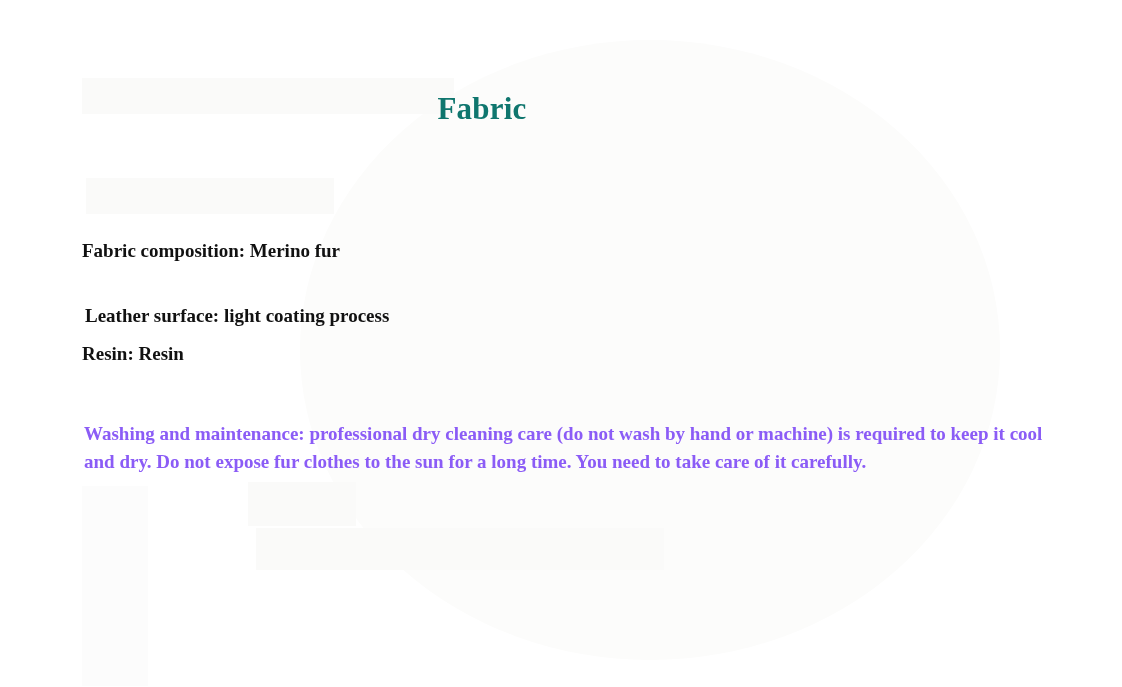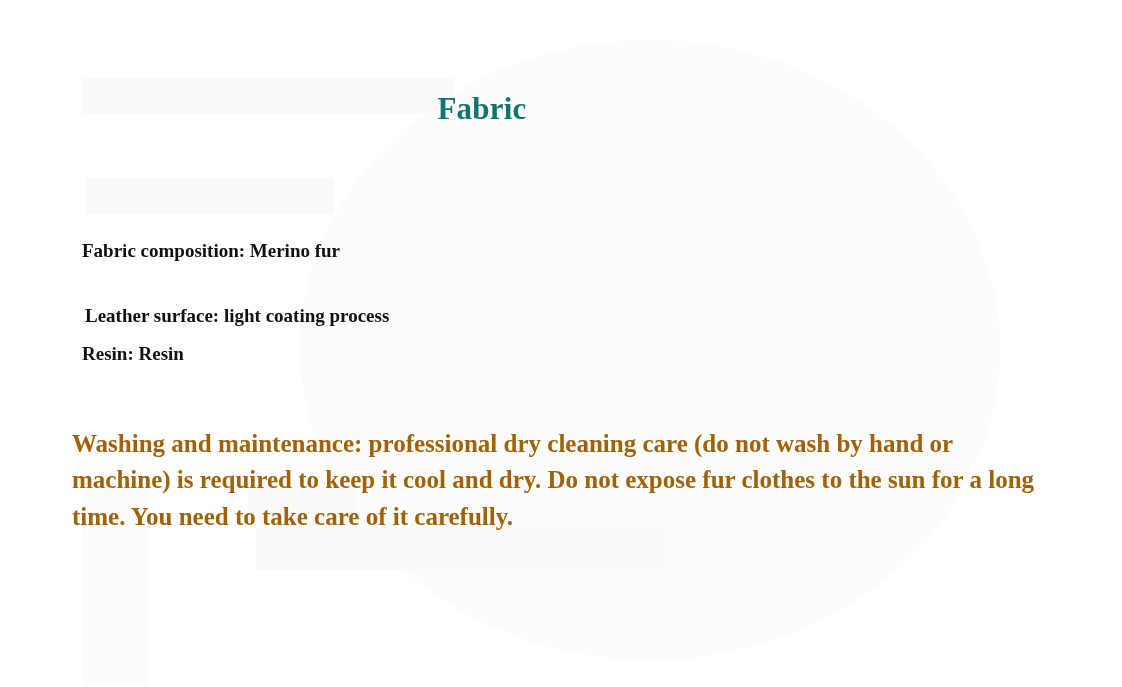--- a/index.html
+++ b/index.html
@@ -69,26 +69,26 @@
     color: #111111;
     line-height: 1.4;
     white-space: nowrap;
   }
   .spec-line.l0 { left: 82px; top: 238px; }
   .spec-line.l1 { left: 85px; top: 277px; margin-top: 26px; }
   .spec-line.l2 { left: 82px; top: 341px; }
 
   .care-block {
     position: absolute;
-    left: 72px;
+    left: 84px;
     top: 401px;
     width: 980px;
-    font-size: 25px;
+    font-size: 19px;
     font-weight: bold;
-    color: #a16207;
+    color: #8b5cf6;
     line-height: 1.45;
   }
 </style>
 </head>
 <body>
 
 <div class="page">
 
   <div class="bg-layer">
     <div class="bg-blob b1"></div>

